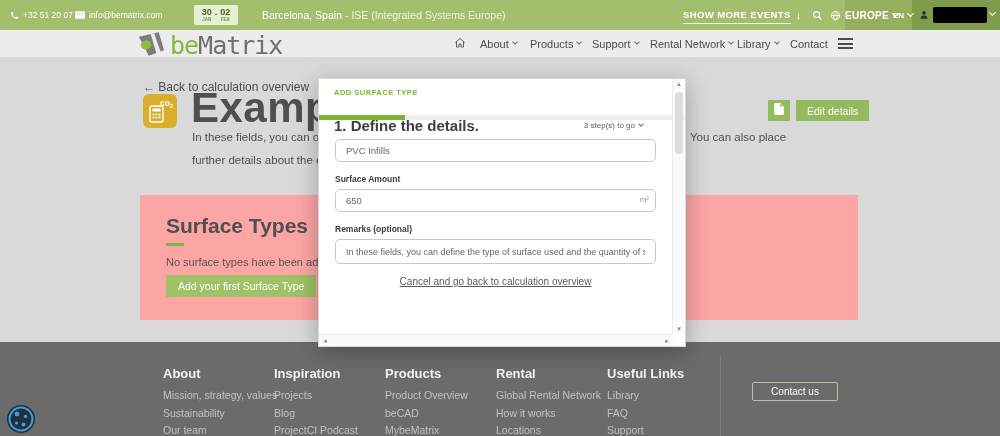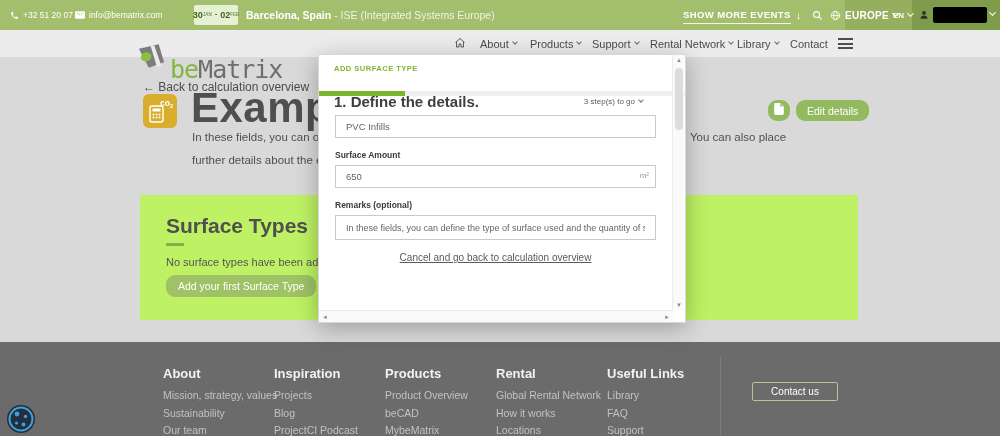--- a/index.html
+++ b/index.html
@@ -7,70 +7,70 @@
   body { position:relative; overflow:hidden; background:#d9d9d9; font-family:"Liberation Sans",sans-serif; }
 
   
   .topbar { position:absolute; left:0; top:0; width:1000px; height:30px; background:#a3bf6e; z-index:20; }
   .tb-mid   { position:absolute; left:845px; top:0; width:67px; height:30px; background:#96af5e; }
   .tb-right { position:absolute; left:912px; top:0; width:88px; height:30px; background:#7f9b4c; }
   .tb-item { position:absolute; top:0; height:30px; display:flex; align-items:center; color:#fff; font-size:8.5px; gap:4px; }
   .tb-icon svg { display:block; }
   .badge { position:absolute; left:194px; top:5px; width:44px; height:20px; background:#e6f0d4; border-radius:2px;
            display:flex; align-items:center; justify-content:center; gap:3px; }
-  .badge .col { display:flex; flex-direction:row; align-items:center; line-height:1; }
+  .badge .col { display:flex; flex-direction:column; align-items:center; line-height:1; }
   .badge .d { font-size:9px; font-weight:bold; color:#44621f; }
   .badge .m { font-size:4.5px; font-weight:bold; color:#7b9455; margin-top:1px; }
   .badge .dash { font-size:8px; color:#44621f; font-weight:bold; margin-top:-4px;}
   .evt { position:absolute; left:246px; top:0; height:30px; display:flex; align-items:center; font-size:10.5px; color:#eef4e1; }
-  .evt b { color:#fff; font-weight:bold; margin-right:3px; }
+  .evt b { color:#fff; font-weight:normal; margin-right:3px;margin-left:16px; }
   .sme { position:absolute; left:683px; top:0; height:30px; display:flex; align-items:center; gap:5px; cursor:pointer;}
   .sme .lbl { font-size:9.5px; font-weight:bold; color:#fff; letter-spacing:.4px; border-bottom:1px solid rgba(255,255,255,.85); padding:2px 0 3px;}
   .chev { display:inline-block; width:5px; height:5px; border-right:1.4px solid #fff; border-bottom:1.4px solid #fff; transform:rotate(45deg); margin-top:-3px; }
   .chev.gray { border-color:#6e6e6e; width:4px; height:4px; }
   .redact { position:absolute; left:933px; top:7px; width:54px; height:16px; background:#000; border-radius:2px; }
 
   
   .navbar { position:absolute; left:0; top:30px; width:1000px; height:27px; background:#ececec; z-index:20; }
   .logo { position:absolute; left:138px; top:1px; display:flex; align-items:center; gap:5px; cursor:pointer; }
-  .logo-text { font-family:"DejaVu Sans Mono",monospace; font-size:25px; letter-spacing:-1px;margin-top:24px; }
+  .logo-text { font-family:"DejaVu Sans Mono",monospace; font-size:25px; letter-spacing:-1px; }
   .logo-be { color:#84b742; } .logo-mx { color:#6e6e6e; }
   .nav-item { position:absolute; top:0; height:27px; display:flex; align-items:center; gap:4px; font-size:11px; color:#4c4c4c; cursor:pointer; }
   .burger { position:absolute; left:838px; top:8px; width:15px; cursor:pointer; }
   .burger div { height:2px; background:#4c4c4c; margin-bottom:2.5px; }
 
   
   .content { position:absolute; left:0; top:57px; width:1000px; height:285px; background:#d9d9d9; z-index:5; }
   .backlink { position:absolute; left:143px; top:23px; font-size:12px; color:#4c4c4c; cursor:pointer; }
   .co2icon { position:absolute; left:143px; top:37px; width:34px; height:34px; background:#d9ae2c; border-radius:6px; }
   .pagetitle { position:absolute; left:191px; top:27px; font-size:42px; font-weight:bold; color:#4f4f4f; letter-spacing:.5px; }
   .desc { position:absolute; font-size:11.5px; color:#4f4f4f; }
-  .gbtn { background:#93ba5f; color:#fff; border:none; border-radius:9px; cursor:pointer; font-family:inherit; }
+  .gbtn { background:#93ba5f; color:#fff; border:none; border-radius:1px; cursor:pointer; font-family:inherit; }
   .editbtn { position:absolute; left:796px; top:43px; height:21px; padding:0 11px; font-size:10.5px; }
   .docbtn { position:absolute; left:768px; top:43px; width:22px; height:21px; display:flex; align-items:center; justify-content:center; }
-  .card { position:absolute; left:140px; top:138px; width:718px; height:125px; background:#bef264; }
+  .card { position:absolute; left:140px; top:138px; width:718px; height:125px; background:#fca5a5; }
   .card-h { position:absolute; left:26px; top:19px; font-size:21px; font-weight:bold; color:#4f4f4f; }
   .card-dash { position:absolute; left:26px; top:48px; width:18px; height:3px; background:#7cb342; }
   .card-empty { position:absolute; left:26px; top:61px; font-size:11px; color:#565656; }
   .card-add { position:absolute; left:26px; top:80px; height:22px; padding:0 12px; font-size:10.5px; background:#9ec265; }
 
   
-  .modal { position:absolute; left:318px; top:54px; width:368px; height:269px; background:#fff; z-index:50;
+  .modal { position:absolute; left:318px; top:78px; width:368px; height:269px; background:#fff; z-index:50;
            border:1px solid #d8d8d8; box-shadow:0 5px 22px rgba(0,0,0,.28); }
   .m-head { padding:9px 30px 0 15px; height:36px; }
   .m-eyebrow { font-size:7.5px; font-weight:bold; color:#7ab62d; letter-spacing:.5px; }
   .m-titlerow { display:flex; justify-content:space-between; align-items:center; margin-top:20px; }
   .m-title { font-size:15px; font-weight:bold; color:#3e3e3e; }
   .m-steps { font-size:8px; color:#5a5a5a; display:flex; align-items:center; gap:4px; margin-right:12px; cursor:pointer; }
   .m-progress { height:5px; width:100%; background:#efefef; position:relative; }
   .m-progress .fill { position:absolute; left:0; top:0; height:5px; width:86px; background:#7ab62d; }
   .m-body { padding:14px 29px 0 16px; }
   .m-label { font-size:8.5px; font-weight:bold; color:#3a3a3a; }
   .m-inputwrap { position:relative; margin:5px 0 12px; }
-  .m-input { width:100%; height:23px; border:1px solid #c9c9c9; border-radius:0; font-size:9.5px; color:#666;
+  .m-input { width:100%; height:23px; border:1px solid #c9c9c9; border-radius:5px; font-size:9.5px; color:#666;
              padding:0 10px; font-family:inherit; background:#fff; }
   .m-unit { position:absolute; right:7px; top:6px; font-size:8px; color:#9a9a9a; }
   .m-btnrow { display:flex; justify-content:flex-end; margin-top:11px; }
   .m-next { height:23px; padding:0 13px; font-size:10.5px; font-weight:bold; background:#7ab62d; }
   .m-cancel { text-align:center; margin-top:12px; font-size:10px; color:#5a5a5a; text-decoration:underline; cursor:pointer; }
   .vscroll { position:absolute; right:1px; top:0; width:12px; height:255px; background:#fafafa; border-left:1px solid #ececec; }
   .vthumb { position:absolute; left:2px; top:13px; width:8px; height:62px; background:#dcdcdc; border-radius:4px; }
   .hscroll { position:absolute; left:0; bottom:0; width:354px; height:12px; background:#fafafa; border-top:1px solid #ececec; }
   .sarrow { position:absolute; font-size:6px; color:#8a8a8a; }
 

